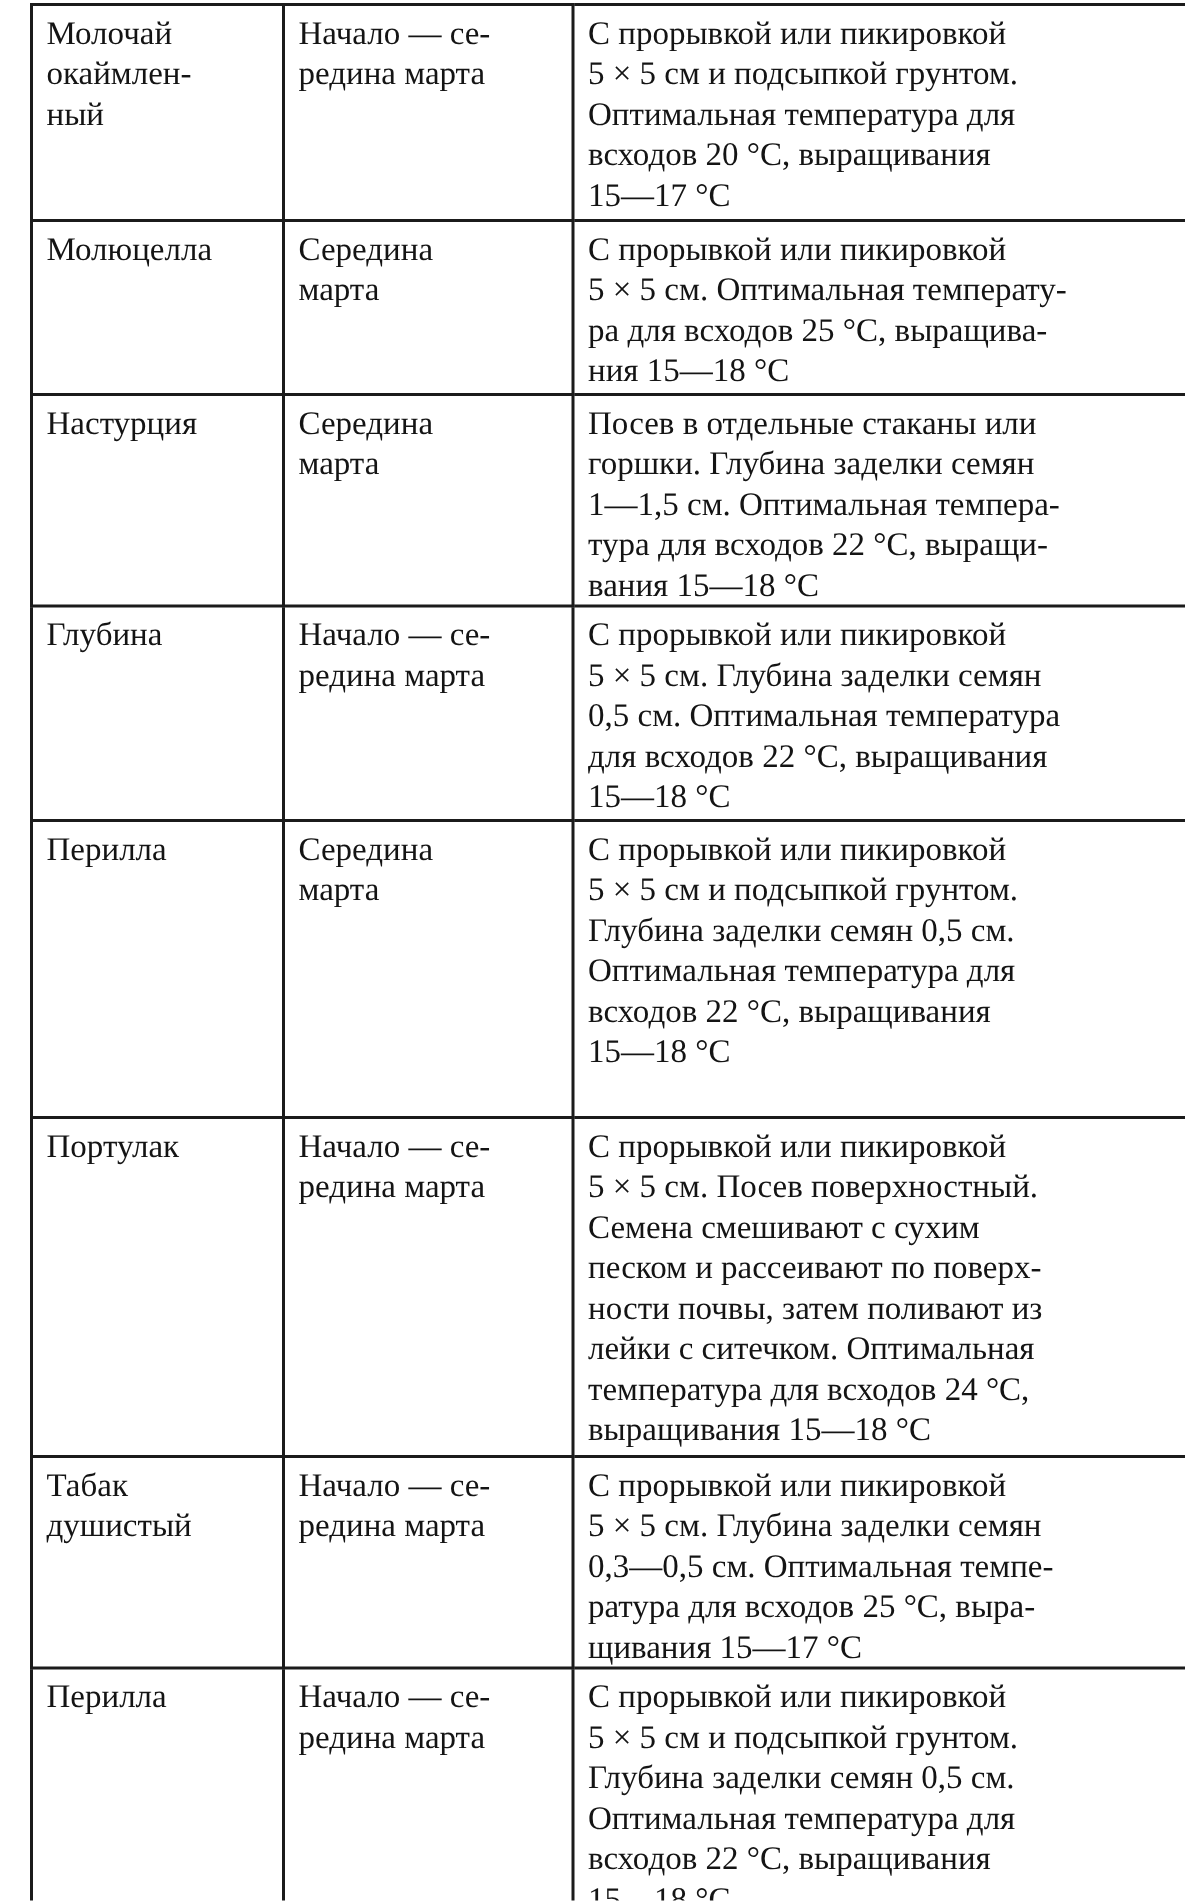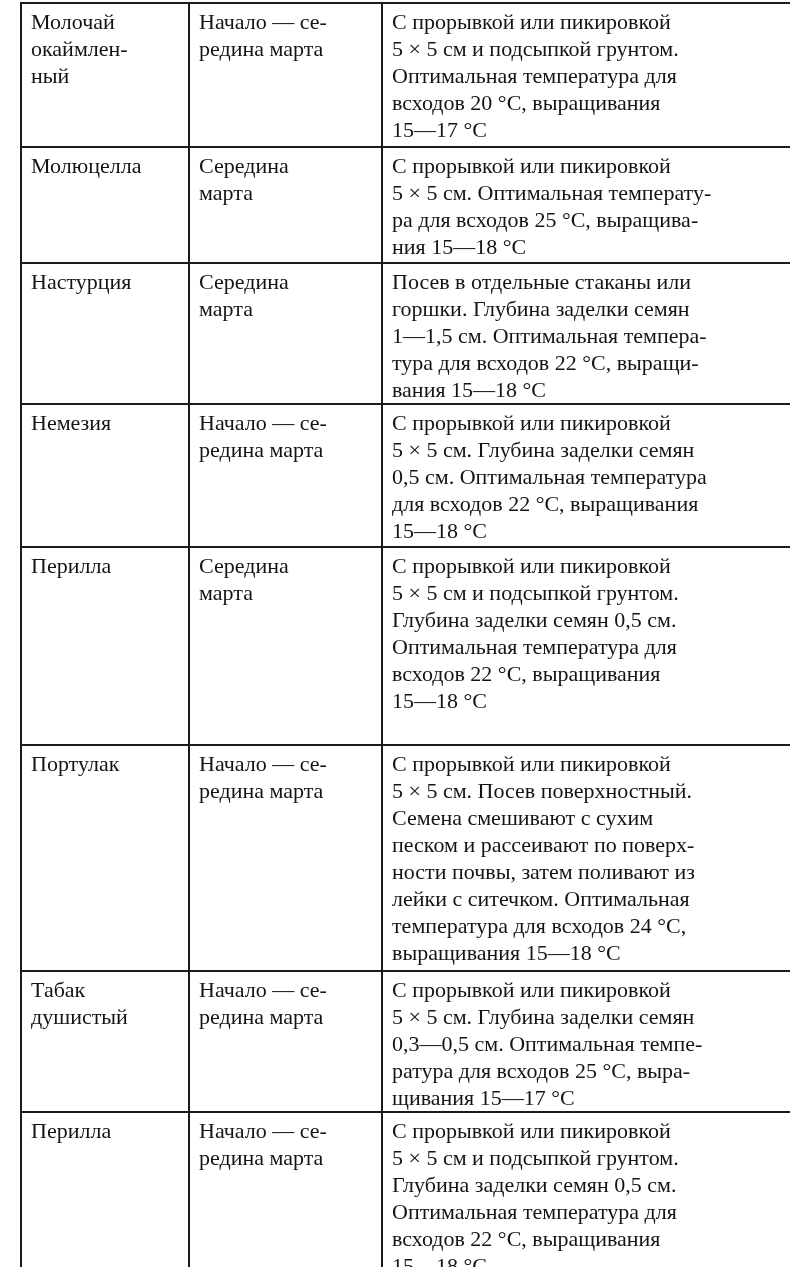--- a/index.html
+++ b/index.html
@@ -84,21 +84,21 @@
         <td>Настурция</td>
         <td>Середина
 марта</td>
         <td>Посев в отдельные стаканы или
 горшки. Глубина заделки семян
 1—1,5 см. Оптимальная темпера-
 тура для всходов 22 °C, выращи-
 вания 15—18 °C</td>
       </tr>
       <tr class="r4">
-        <td>Немезия</td>
+        <td>Глубина</td>
         <td>Начало — се-
 редина марта</td>
         <td>С прорывкой или пикировкой
 5 × 5 см. Глубина заделки семян
 0,5 см. Оптимальная температура
 для всходов 22 °C, выращивания
 15—18 °C</td>
       </tr>
       <tr class="r5">
         <td>Перилла</td>

